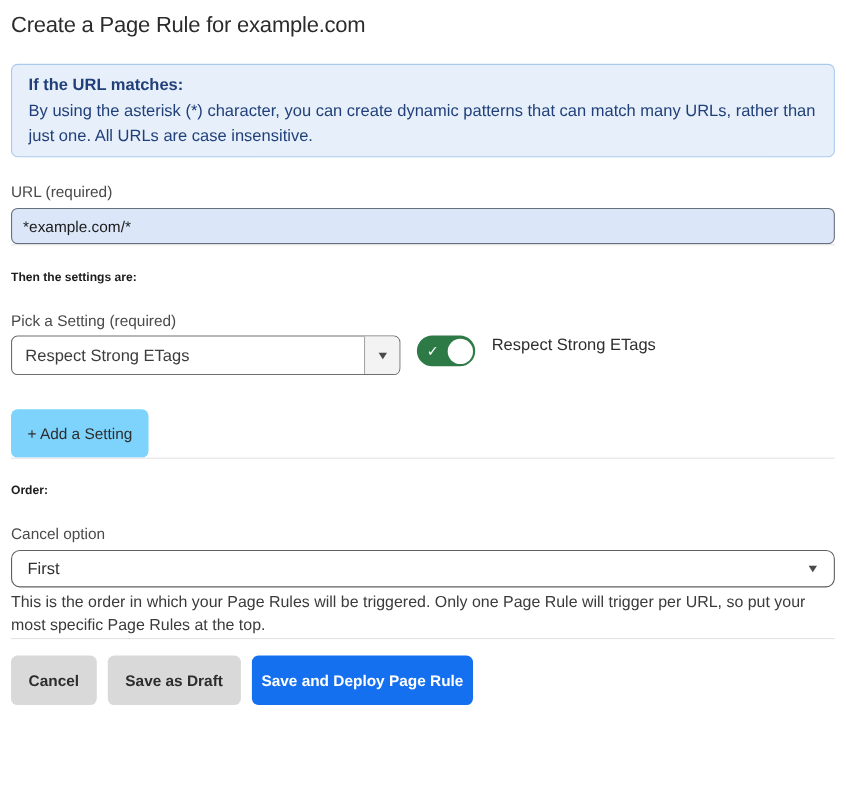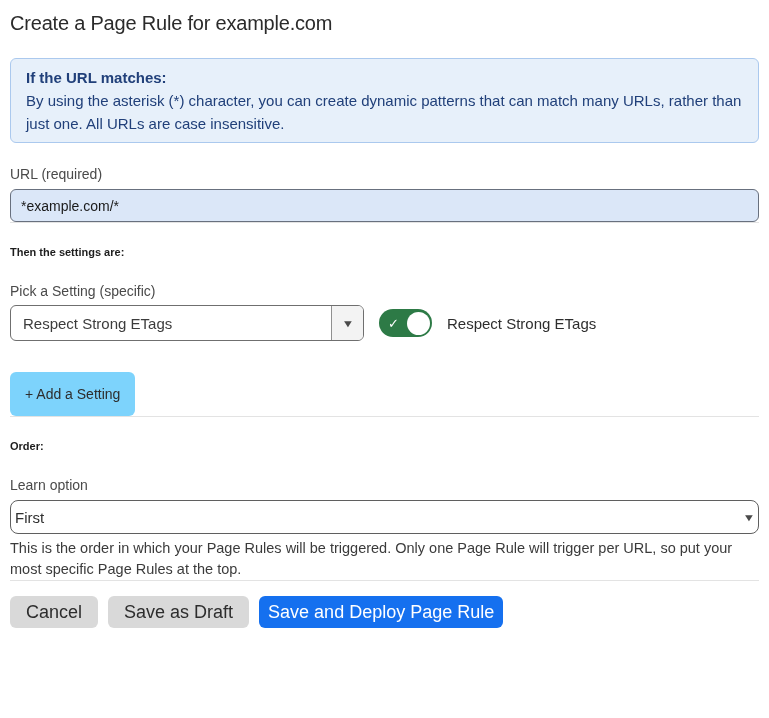--- a/index.html
+++ b/index.html
@@ -77,21 +77,21 @@
     line-height: 19px;
     font-weight: 700;
     color: #1d1d1d;
   }
 
   .pick-label { margin-top: 21px; }
 
   .setting-row {
     margin-top: 6px;
     display: flex;
-    align-items: center;
+    align-items: flex-start;
   }
 
   .dropdown {
     width: 354px;
     height: 36px;
     border: 1px solid #6f6f6f;
     border-radius: 6px;
     display: flex;
     align-items: stretch;
     background: #fff;
@@ -170,21 +170,21 @@
 
   .order-select {
     margin-top: 7px;
     width: 100%;
     height: 34px;
     border: 1px solid #5f5f5f;
     border-radius: 8px;
     display: flex;
     align-items: center;
     justify-content: space-between;
-    padding: 0 4px;
+    padding: 0 14px;
     font-size: 15px;
     color: #2f2f2f;
     background: #fff;
     cursor: pointer;
   }
 
   .help-text {
     margin-top: 4px;
     font-size: 14.5px;
     line-height: 21px;
@@ -192,27 +192,28 @@
     max-width: 749px;
   }
 
   .footer {
     margin-top: 15px;
     display: flex;
     gap: 10px;
     align-items: center;
   }
   .btn {
-    height: 32px;
+    height: 45px;
     border: none;
     border-radius: 6px;
-    font-size: 18px;
+    font-size: 14px;
     font-family: inherit;
     cursor: pointer;
     padding: 0 16px;
+    font-weight: bold;
   }
   .btn-gray { background: #d9d9d9; color: #2d2d2d; }
   .btn-blue { background: #1570ef; color: #ffffff; padding: 0 9px; }
 </style>
 </head>
 <body>
 
 <h1 class="page-title">Create a Page Rule for example.com</h1>
 
 <div class="info-box">
@@ -220,21 +221,21 @@
   <p class="info-body">By using the asterisk (*) character, you can create dynamic patterns that can match many URLs, rather than just one. All URLs are case insensitive.</p>
 </div>
 
 <div class="field-label">URL (required)</div>
 <input class="url-input" type="text" value="*example.com/*" style="">
 
 <hr class="divider divider-1">
 
 <div class="section-heading">Then the settings are:</div>
 
-<div class="field-label pick-label">Pick a Setting (specific)</div>
+<div class="field-label pick-label">Pick a Setting (required)</div>
 
 <div class="setting-row">
   <div class="dropdown">
     <div class="dropdown-value">Respect Strong ETags</div>
     <div class="dropdown-arrow-box">
       <span class="arrow-glyph">▼</span>
     </div>
   </div>
   <div class="toggle">
     <span class="toggle-check">✓</span>
@@ -242,21 +243,21 @@
   </div>
   <span class="toggle-label">Respect Strong ETags</span>
 </div>
 
 <button class="add-setting-btn">+ Add a Setting</button>
 
 <hr class="divider divider-2">
 
 <div class="section-heading">Order:</div>
 
-<div class="field-label pick-label">Learn option</div>
+<div class="field-label pick-label">Cancel option</div>
 
 <div class="order-select">
   <span>First</span>
   <span class="arrow-glyph">▼</span>
 </div>
 
 <div class="help-text">This is the order in which your Page Rules will be triggered. Only one Page Rule will trigger per URL, so put your most specific Page Rules at the top.</div>
 
 <hr class="divider divider-3">
 

